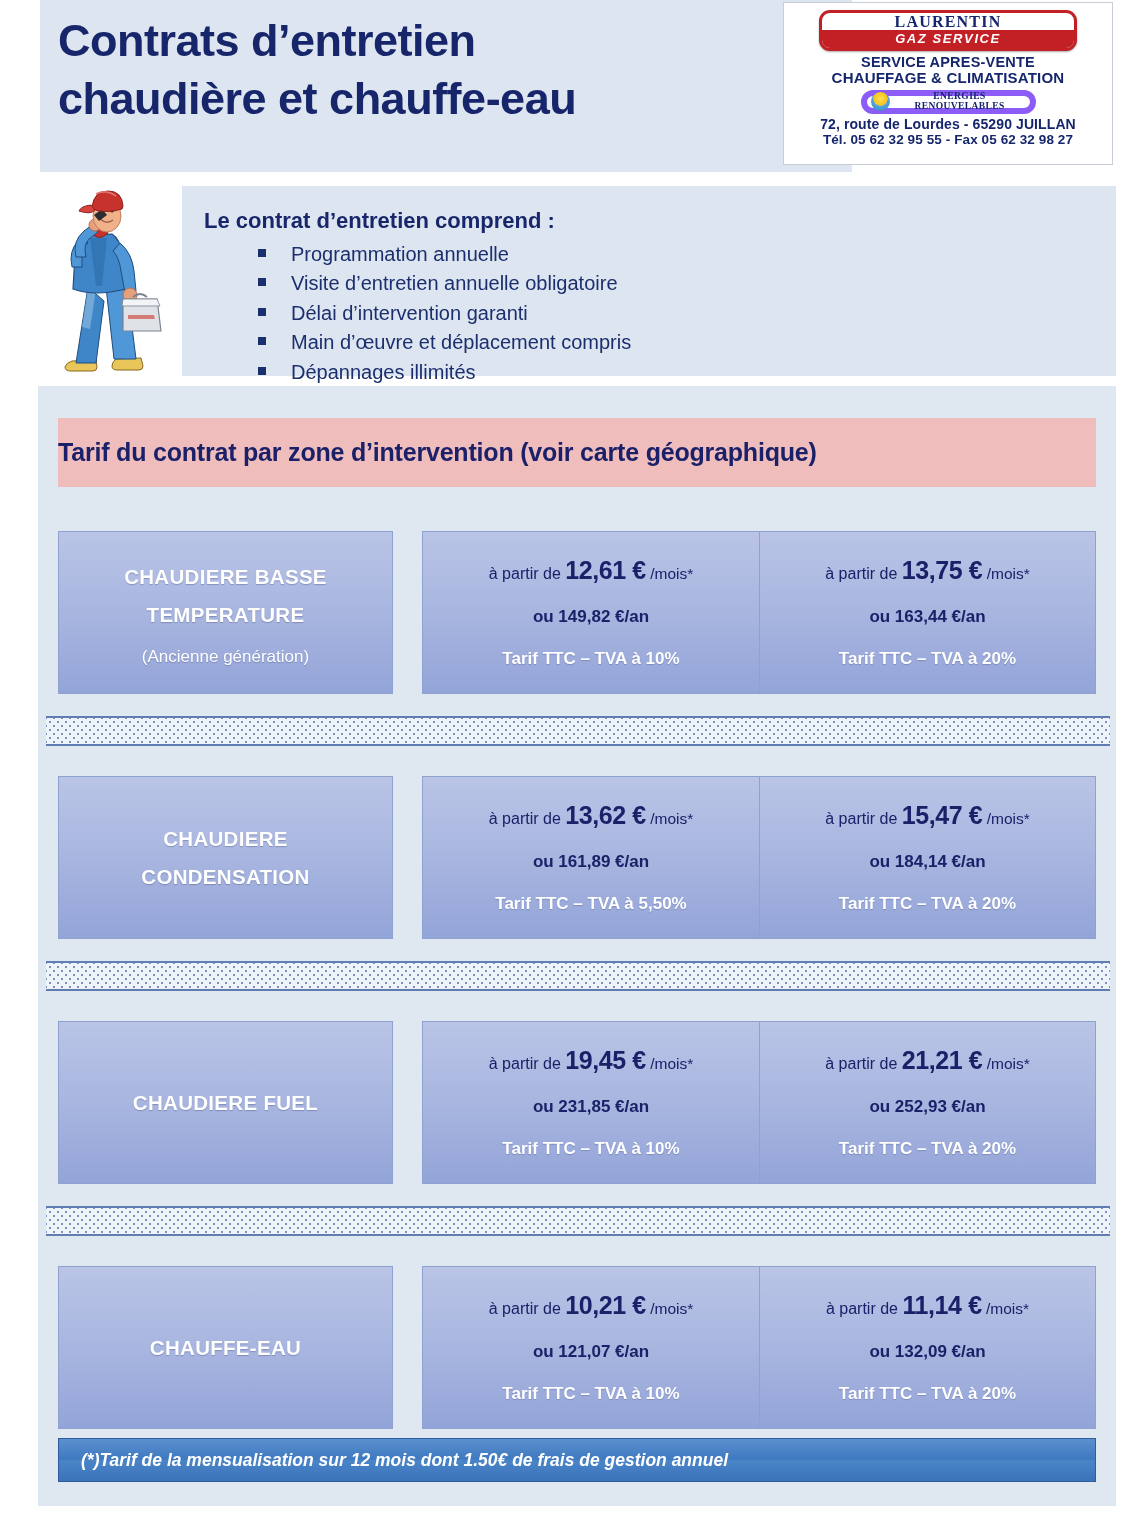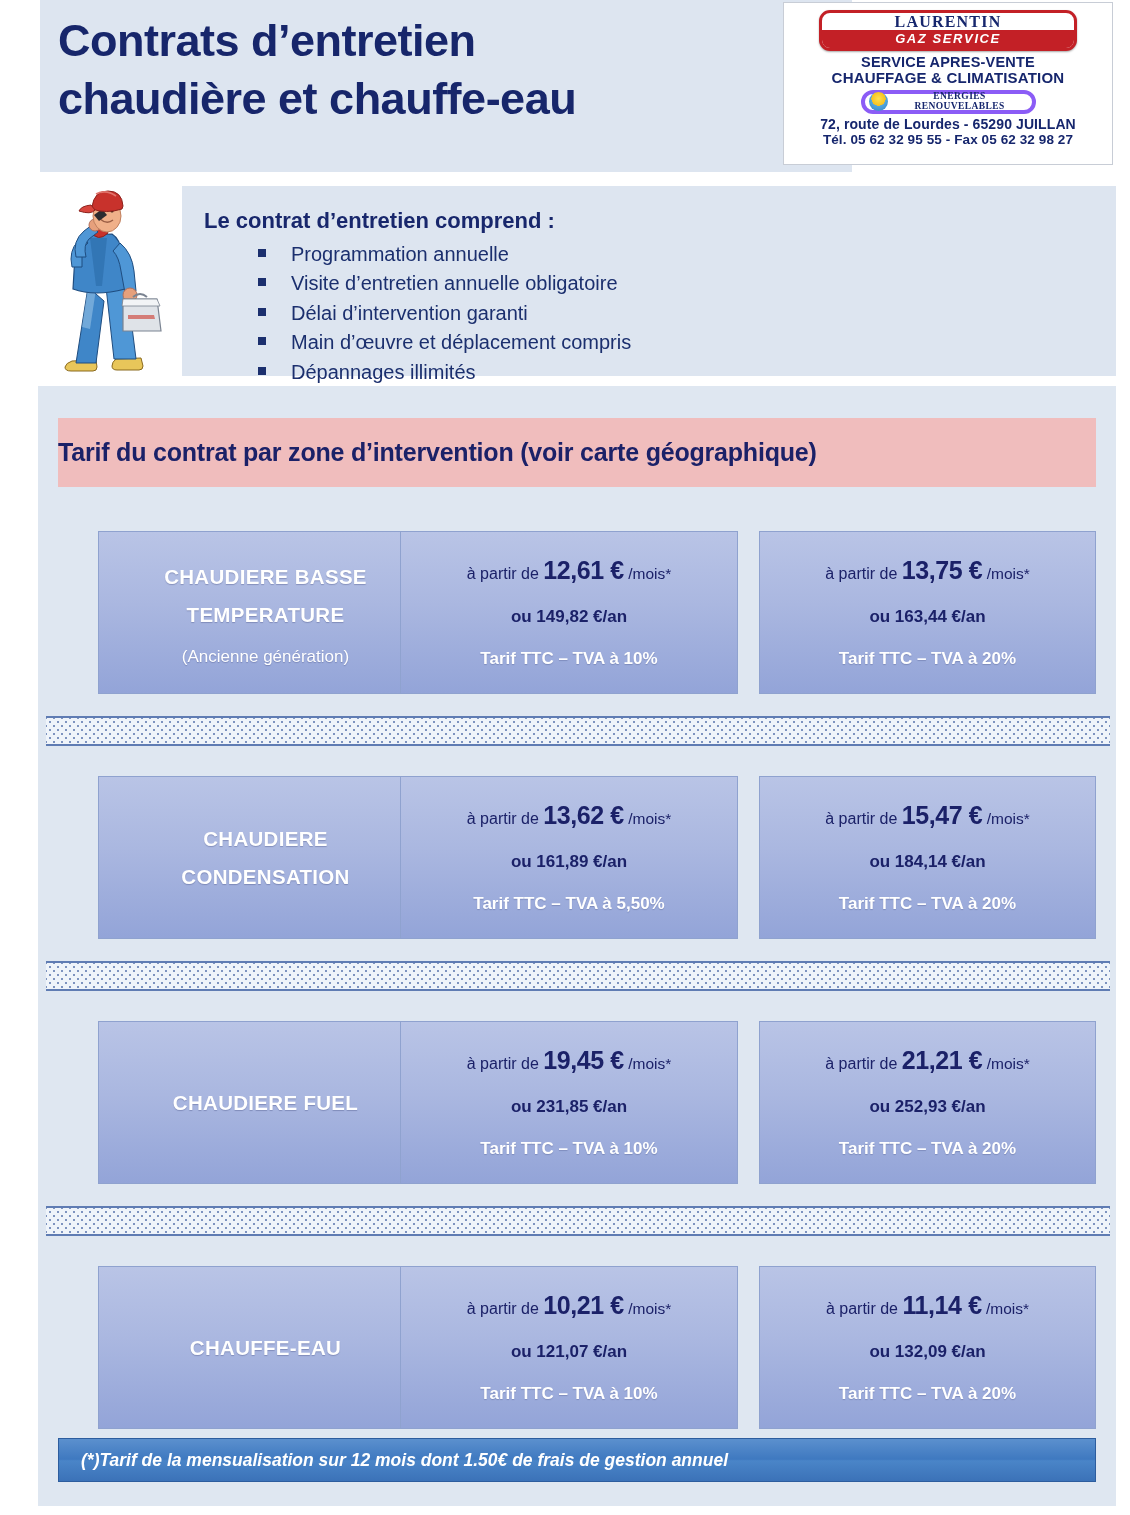--- a/index.html
+++ b/index.html
@@ -75,21 +75,21 @@
     color: #16266d;
     font-weight: bold;
     font-size: 14.5px;
     line-height: 1.12;
     letter-spacing: .2px;
   }
   .logo-line2 { font-size: 15px; }
   .logo-energies {
     margin: 3px auto 2px auto;
     width: 175px; height: 24px;
-    border: 4px solid #8b5cf6;
+    border: 6px solid #8b5cf6;
     border-radius: 12px;
     background: #ffffff;
     display: flex;
     align-items: center;
     justify-content: flex-start;
     box-sizing: border-box;
     padding-left: 4px;
   }
   .energies-badge {
     width: 19px; height: 19px;
@@ -191,22 +191,22 @@
     position: absolute;
     box-sizing: border-box;
     background: linear-gradient(to bottom, #b9c4e6 0%, #aab7e0 45%, #93a4d8 100%);
     border: 1px solid #8fa2cf;
     display: flex;
     flex-direction: column;
     align-items: center;
     justify-content: center;
     text-align: center;
   }
-  .cell-label { left: 20px;  width: 335px; height: 100%; margin-left: 40px; }
-  .cell-mid   { left: 362px; width: 338px; height: 100%; }
+  .cell-label { left: 20px;  width: 335px; height: 100%; }
+  .cell-mid   { left: 384px; width: 338px; height: 100%; }
   .cell-right { left: 721px; width: 337px; height: 100%; }
 
   .label-main {
     font-size: 20.5px;
     font-weight: bold;
     color: #ffffff;
     line-height: 1.85;
     letter-spacing: .3px;
     text-shadow: 0 1px 1px rgba(60,70,120,.35);
     white-space: pre-line;

